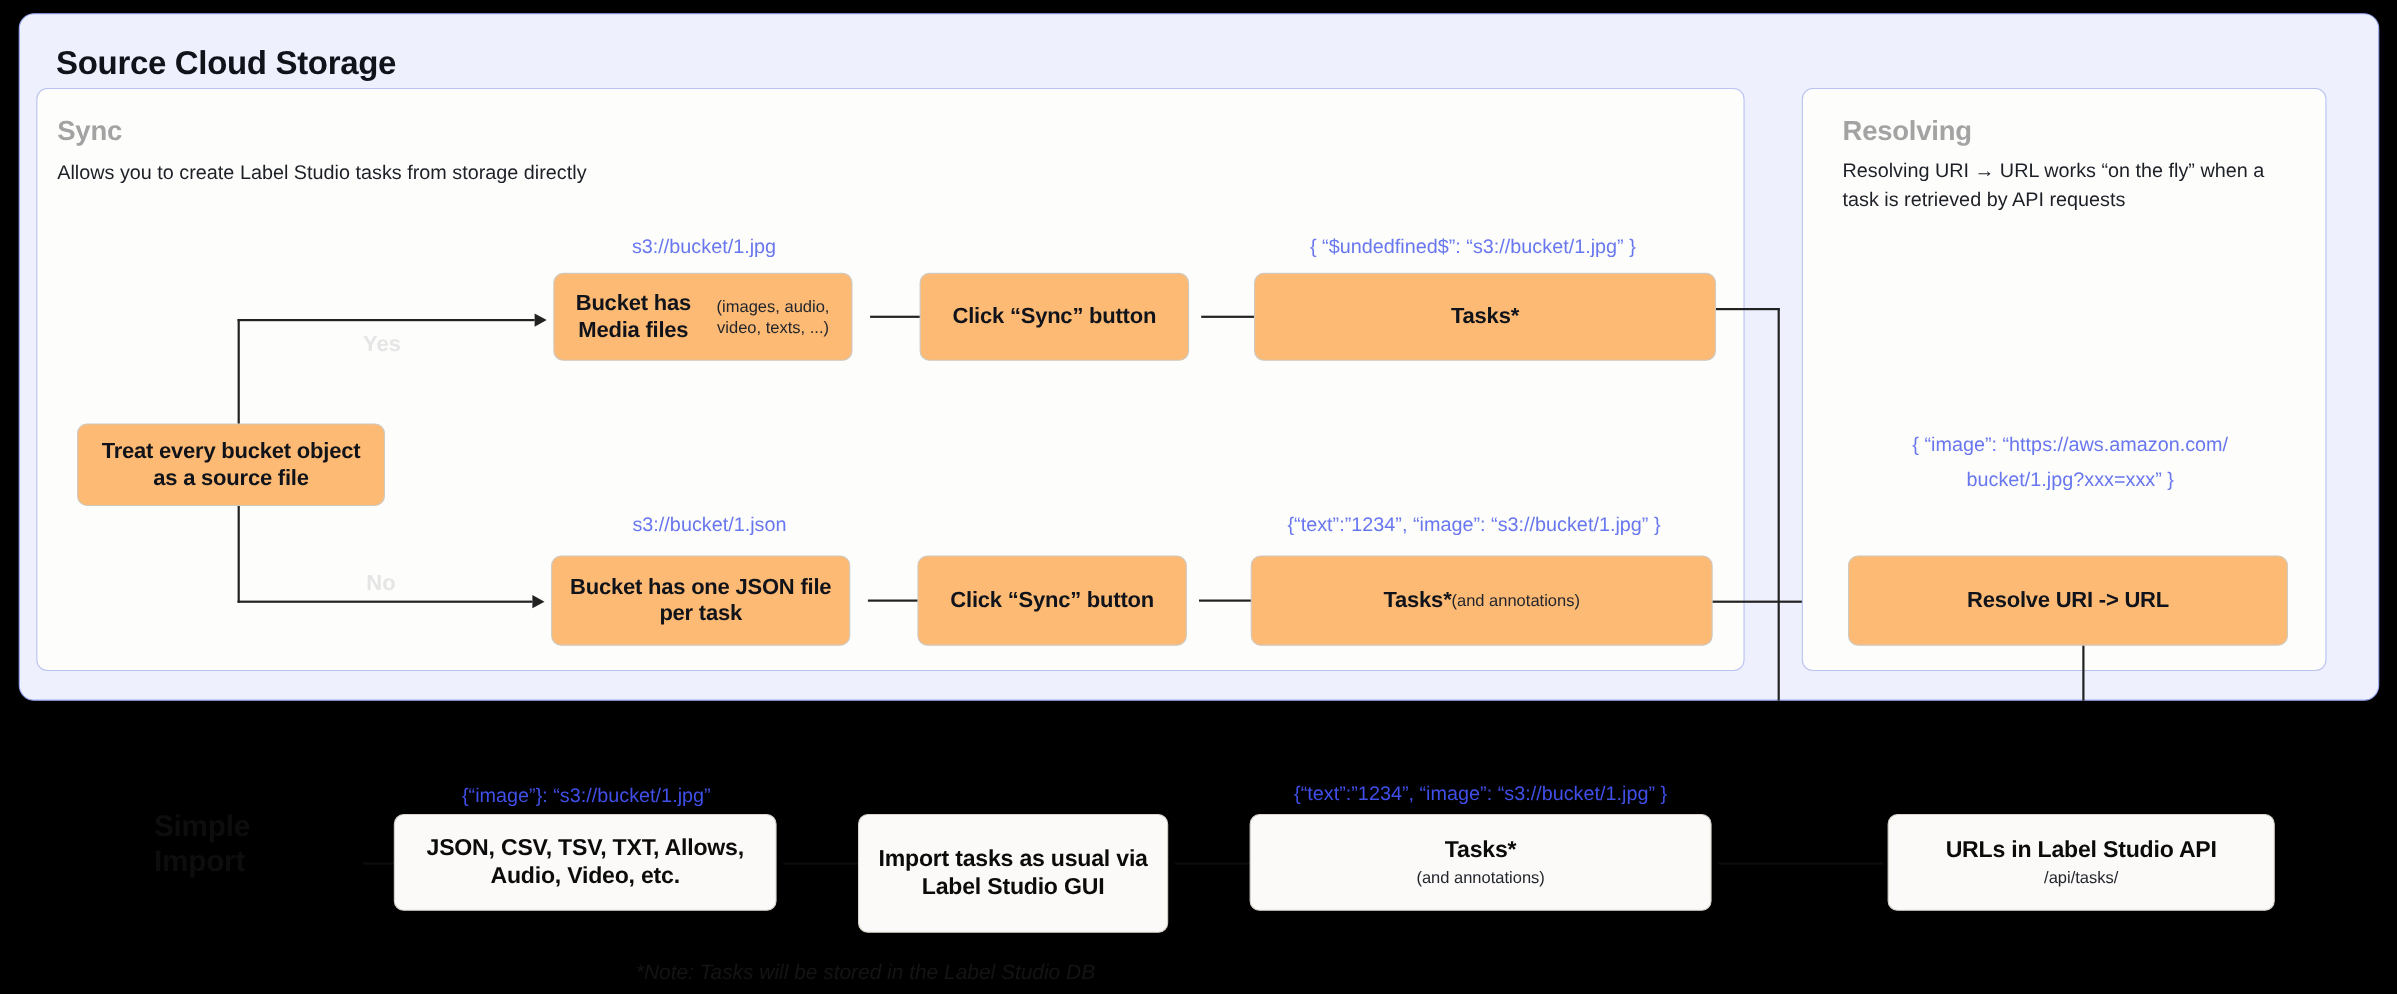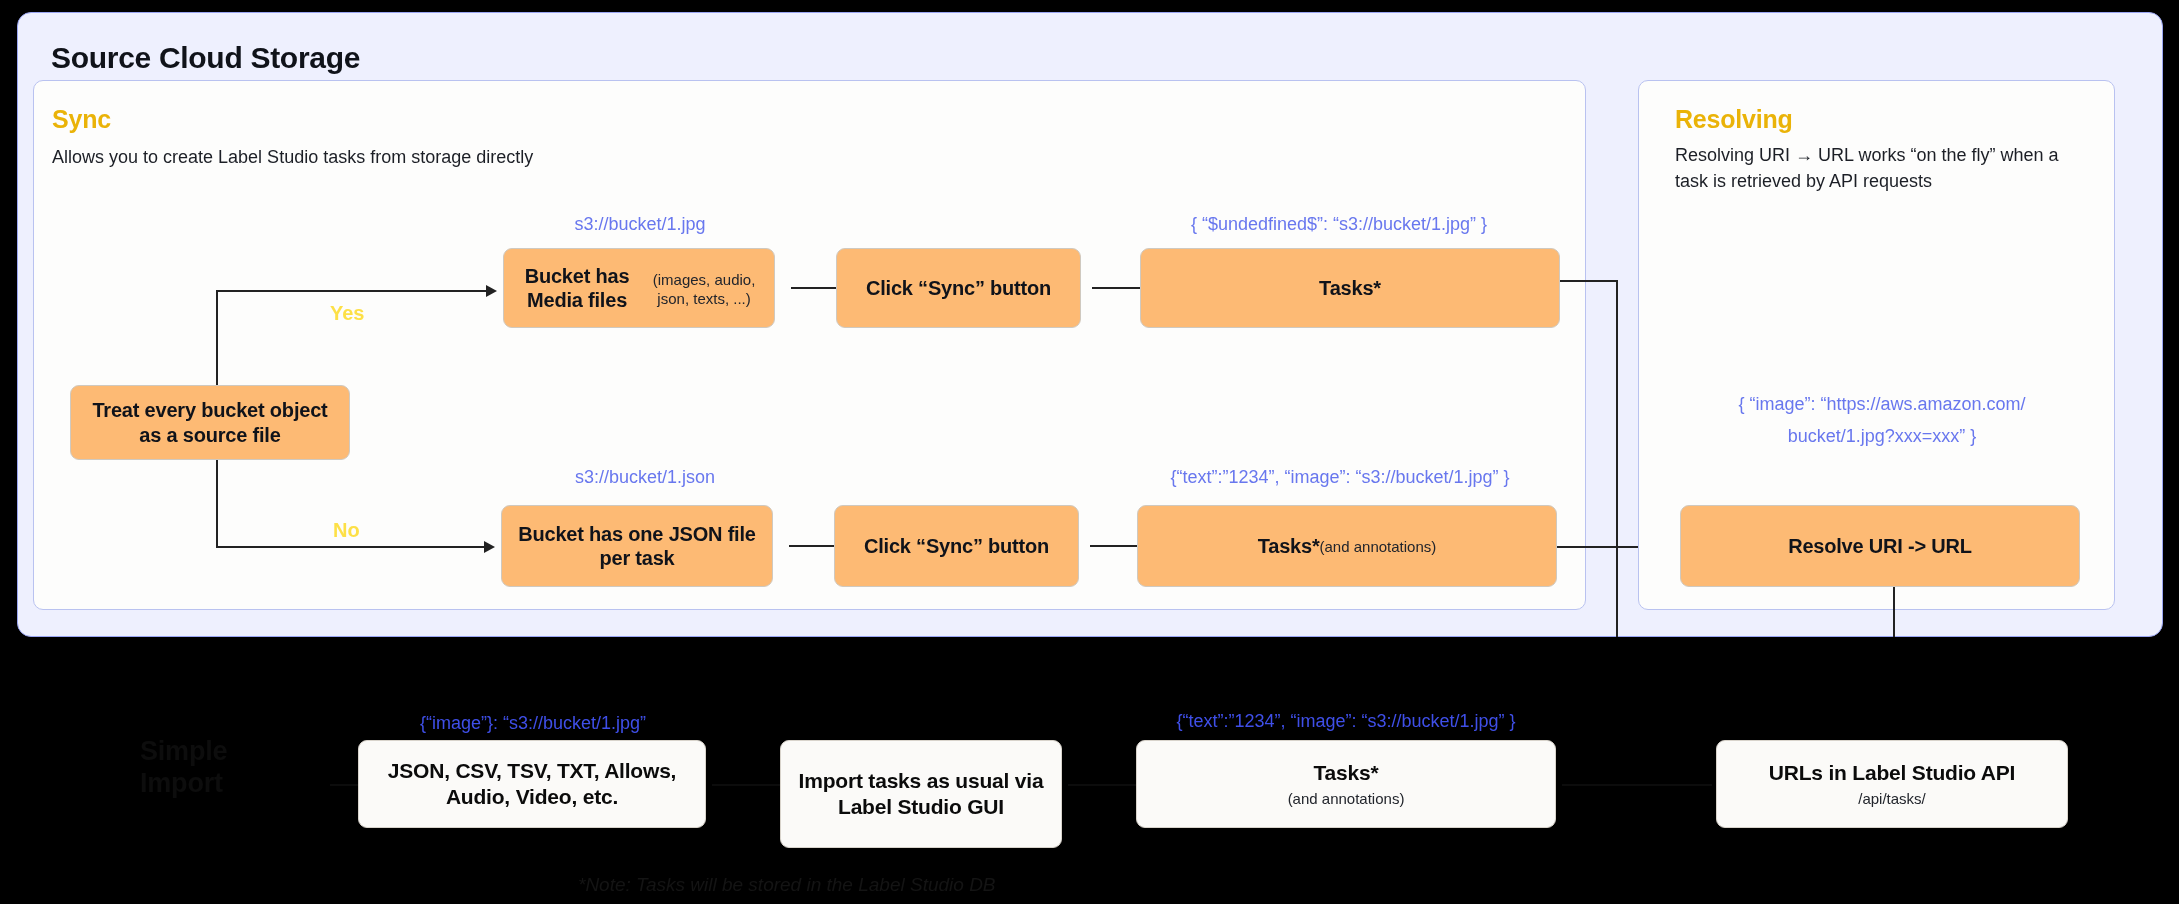--- a/index.html
+++ b/index.html
@@ -22,21 +22,21 @@
   }
 
   
   .card{
     position:absolute;background:#fdfdfc;border:1.3px solid #b9c2f0;
     border-radius:10px;box-sizing:border-box;
   }
   .card-sync{left:33px;top:80px;width:1553px;height:530px;}
   .card-resolving{left:1638px;top:80px;width:477px;height:530px;}
 
-  .card-h{position:absolute;font-size:25px;font-weight:700;color:#eab308;letter-spacing:-0.2px;}
+  .card-h{position:absolute;font-size:25px;font-weight:700;color:#a3a3a3;letter-spacing:-0.2px;}
   .card-sub{position:absolute;font-size:18px;font-weight:400;color:#1c1f26;line-height:1.42;}
 
   
   .fbox{
     position:absolute;background:#fdba74;border:1.2px solid #cfc9c0;
     border-radius:9px;box-sizing:border-box;
     display:flex;flex-direction:row;align-items:center;justify-content:center;
     text-align:center;padding:4px 8px;
   }
   .fbox .t1{font-size:20px;font-weight:700;color:#10131a;line-height:1.22;letter-spacing:-0.2px;}
@@ -46,21 +46,21 @@
   .jlabel{
     position:absolute;font-size:18px;color:#6877ee;font-weight:400;
     text-align:center;line-height:1.35;white-space:nowrap;
   }
 
   
   .ln{position:absolute;background:#222;}
   .lnh{height:2px;}
   .lnv{width:2px;}
   .arrow{position:absolute;width:0;height:0;border-top:6px solid transparent;border-bottom:6px solid transparent;border-left:11px solid #222;}
-  .branch-label{position:absolute;font-size:20px;font-weight:700;color:#fde047;}
+  .branch-label{position:absolute;font-size:20px;font-weight:700;color:#e5e5e5;}
 
   
   .dark-head{
     position:absolute;font-size:27px;font-weight:700;color:#0d0d0d;
     line-height:1.15;letter-spacing:-0.2px;
   }
   .bbox{
     position:absolute;background:#fbfaf8;border:1.2px solid #d8d3cb;
     border-radius:9px;box-sizing:border-box;
     display:flex;flex-direction:column;align-items:center;justify-content:center;
@@ -102,21 +102,21 @@
 
   <div class="ln lnv" style="left:216px;top:460px;height:88px;"></div>
   <div class="ln lnh" style="left:216px;top:546px;width:268px;"></div>
   <div class="arrow" style="left:484px;top:541px;"></div>
   <div class="branch-label" style="left:333px;top:519px;">No</div>
 
   <div class="jlabel" style="left:500px;top:212px;width:280px;">s3://bucket/1.jpg</div>
 
   <div class="fbox" style="left:503px;top:248px;width:272px;height:80px;">
     <div class="t1">Bucket has Media files</div>
-    <div class="t2">(images, audio, json, texts, ...)</div>
+    <div class="t2">(images, audio, video, texts, ...)</div>
   </div>
 
   <div class="ln lnh" style="left:791px;top:287px;width:48px;"></div>
   <div class="arrow" style="left:839px;top:282px;"></div>
 
   <div class="fbox" style="left:836px;top:248px;width:245px;height:80px;">
     <div class="t1">Click “Sync” button</div>
   </div>
 
   <div class="ln lnh" style="left:1092px;top:287px;width:48px;"></div>

